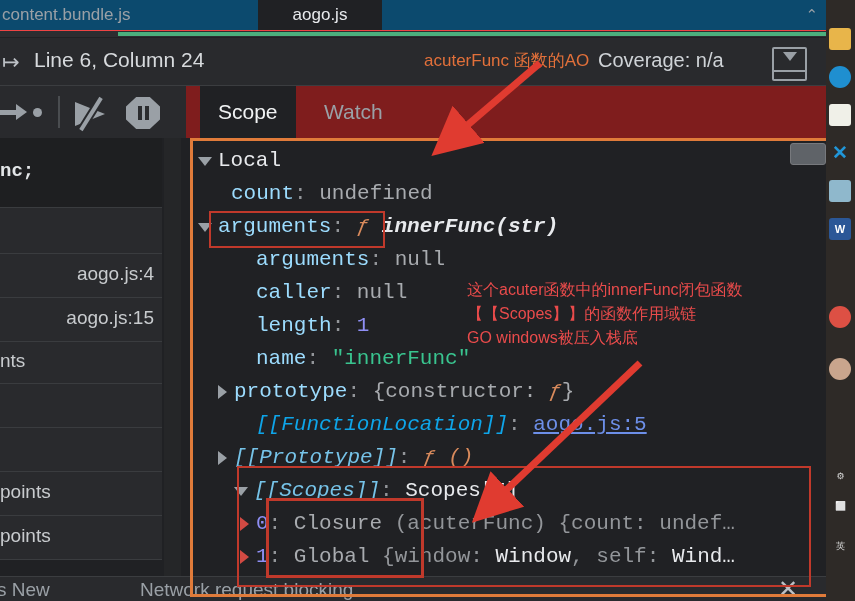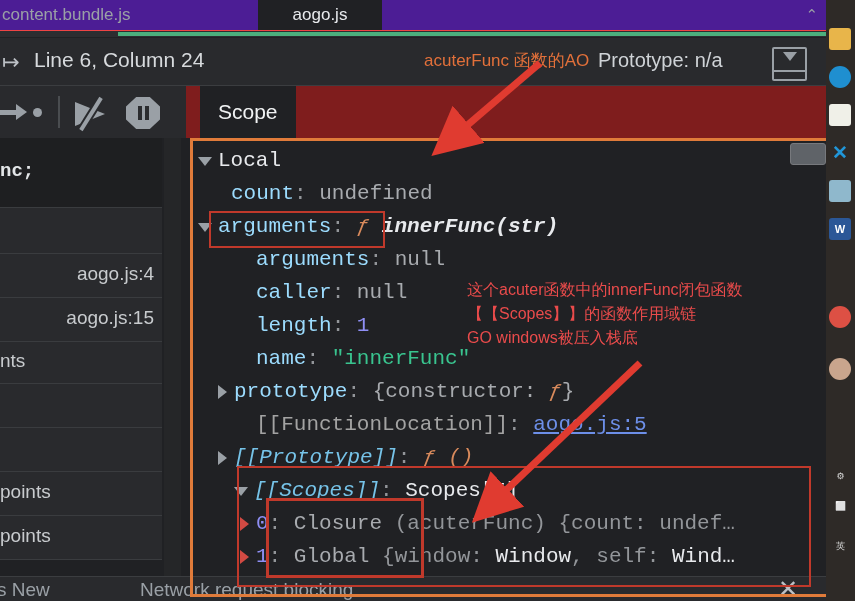--- a/index.html
+++ b/index.html
@@ -31,21 +31,21 @@
     color: #fff; font-weight: bold; overflow: hidden;
   }
   .tb-tray {
     font-size: 9px; color: #d8d8d8; text-align: center;
     width: 29px; line-height: 13px;
   }
 
   
   #tabstrip {
     position: absolute; left: 0; top: 0; width: 826px; height: 30px;
-    background: #4c1d95; border-bottom: 1px solid #ef4444;
+    background: #0c4a6e; border-bottom: 1px solid #ef4444;
   }
   .tab {
     position: absolute; top: 0; height: 30px; line-height: 30px;
     font-size: 17px; color: #9aa0a6; padding: 0 10px; white-space: nowrap;
   }
   .tab.active { background: #202124; color: #e8eaed; }
   #tab-bundle { left: -8px; }
   #tab-aogo { left: 258px; width: 124px; padding: 0; text-align: center;}
   #tab-aogo .lbl { display:inline-block; }
   #tab-chevron {
@@ -174,21 +174,21 @@
     border-bottom: 7px solid transparent; border-right: none;
   }
   .tri.right.red { border-left-color: #d24a43; }
   .k-name { color: #9cdcfe; }
   .k-dim { color: #93969a; }
   .k-val { color: #a8abaf; }
   .k-white { color: #e8eaed; }
   .k-num { color: #8f8ff5; }
   .k-str { color: #39c48f; }
   .k-fn { color: #d88a5c; font-style: italic; }
-  .k-italic { color: #a3a3a3; }
+  .k-italic { color: #0ea5e9; font-style: italic; }
   .k-link { color: #6d8fe8; text-decoration: underline; }
   .k-proto { color: #76c3e8; font-style: italic; }
 
   #scope-badge {
     position: absolute; left: 790px; top: 143px; width: 34px; height: 20px;
     background: #5f6368; border: 1px solid #77797d; border-radius: 3px; z-index: 30;
   }
 
   
   .hl { position: absolute; pointer-events: none; }
@@ -250,21 +250,21 @@
     </div>
     <div id="tab-chevron">⌃</div>
   </div>
   <div id="greenbar">
     <div class="fill"></div>
   </div>
 
   <div id="statusrow">
     <div id="nav-arrow">↦</div>
     <div id="linecol">Line 6, Column 24</div>
-    <div id="coverage">Prototype: n/a</div>
+    <div id="coverage">Coverage: n/a</div>
     <div id="dock-icon">
       <div class="tri"></div>
       <div class="bar"></div>
     </div>
   </div>
 
   <div id="dbgtoolbar">
     <div id="ic-stepout">
       <div class="shaft"></div>
       <div class="head"></div>
@@ -278,20 +278,23 @@
     <div id="ic-pause">
       <div class="oct"></div>
       <div class="p1"></div>
       <div class="p2"></div>
     </div>
   </div>
 
   <div id="panetabs">
     <div class="panetab active" id="pt-scope">
       <span>Scope</span>
+    </div>
+    <div class="panetab" id="pt-watch">
+      <span>Watch</span>
     </div>
   </div>
 
   <div id="leftcol">
     <div id="lefttrack">
       
     </div>
   <div class="lrow code" style="top: 0px; height: 69px;">
         <span class="txt " style="left: 0px; top: 22px;">nc;</span>
       </div>

